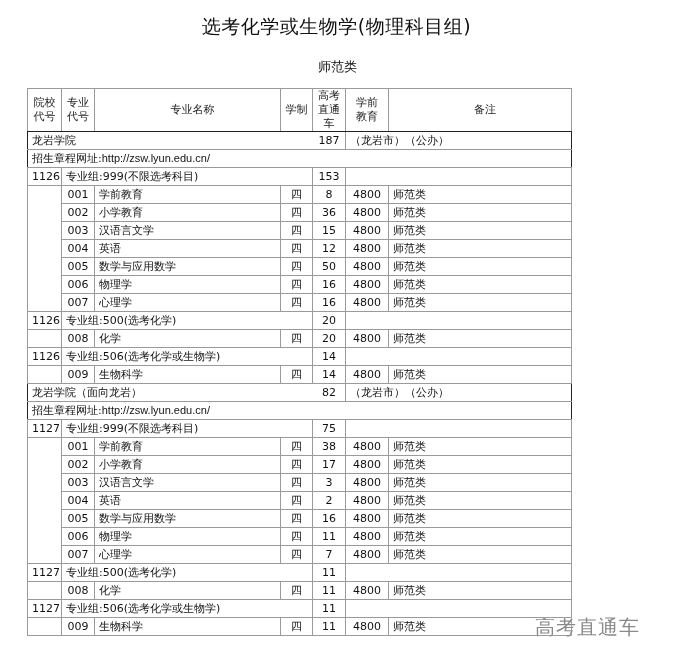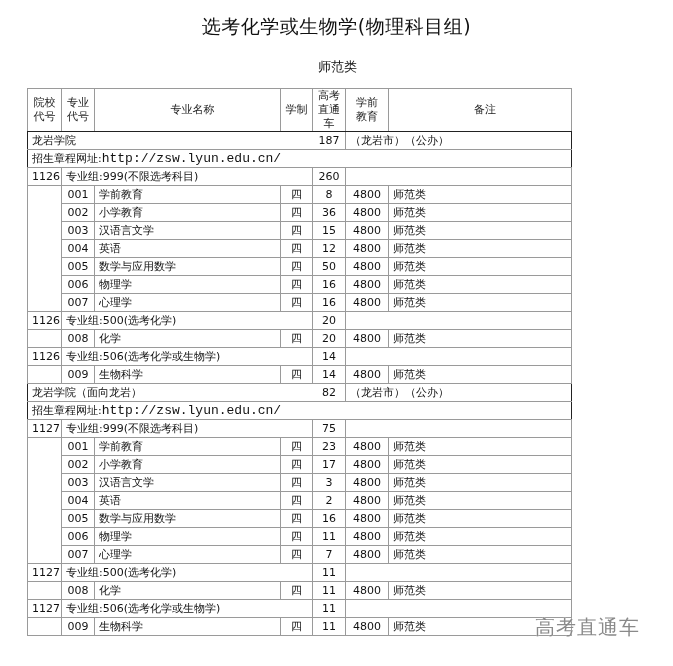--- a/index.html
+++ b/index.html
@@ -16,21 +16,21 @@
       white-space: nowrap; overflow: hidden; font-weight: normal; }
     th { height: 32px; line-height: 14px; text-align: center; font-size: 11px; color: #222;
       border-bottom: 1.5px solid #222; padding-left: 14px; }
     .c { text-align: center; }
     .school td { border-top: 1.5px solid #222; }
     .school td, .url td { border-left-color: transparent; border-right-color: transparent; }
     .school td:first-child, .url td:first-child { border-left-color: #222; }
     .school td:last-child, .url td:last-child { border-right-color: #222; }
     .school td.plan { border-left: 1px solid #9a9a9a; border-right: 1px solid #9a9a9a; }
     .url td { border-top-color: transparent; }
-    .mono { font-family: Liberation Mono, monospace; font-size: 13px; text-align: right; }
+    .mono { font-family: Liberation Sans, sans-serif; font-size: 11px; text-align: right; }
     .watermark { position: absolute; left: 535px; top: 614px; font-size: 20px; color: #8a8a8a;
       letter-spacing: 1px; text-shadow: 0 0 1px #fff; }
   </style>
 </head>
 <body>
 
 <div class="title">选考化学或生物学(物理科目组)</div>
 <div class="subtitle">师范类</div>
 
 <table>
@@ -59,21 +59,21 @@
         <td colspan="4">龙岩学院</td>
         <td class="c plan">187</td>
         <td colspan="2">（龙岩市）（公办）</td>
       </tr>
       <tr class="url">
         <td colspan="7"><span>招生章程网址:</span><span class="mono">http://zsw.lyun.edu.cn/</span></td>
       </tr>
       <tr>
         <td class="c">1126</td>
         <td colspan="3">专业组:999(不限选考科目)</td>
-        <td class="c">260</td>
+        <td class="c">153</td>
         <td colspan="2"></td>
       </tr>
       <tr>
         <td rowspan="7"></td>
         <td class="c">001</td>
         <td class="">学前教育</td>
         <td class="c">四</td>
         <td class="c">8</td>
         <td class="c">4800</td>
         <td class="">师范类</td>
@@ -168,21 +168,21 @@
         <td class="c">1127</td>
         <td colspan="3">专业组:999(不限选考科目)</td>
         <td class="c">75</td>
         <td colspan="2"></td>
       </tr>
       <tr>
         <td rowspan="7"></td>
         <td class="c">001</td>
         <td class="">学前教育</td>
         <td class="c">四</td>
-        <td class="c">23</td>
+        <td class="c">38</td>
         <td class="c">4800</td>
         <td class="">师范类</td>
       </tr>
       <tr>
         <td class="c" style="border-top-color:transparent;">002</td>
         <td class="" style="border-top-color:transparent;">小学教育</td>
         <td class="c" style="border-top-color:transparent;">四</td>
         <td class="c" style="border-top-color:transparent;">17</td>
         <td class="c" style="border-top-color:transparent;">4800</td>
         <td class="" style="border-top-color:transparent;">师范类</td>

